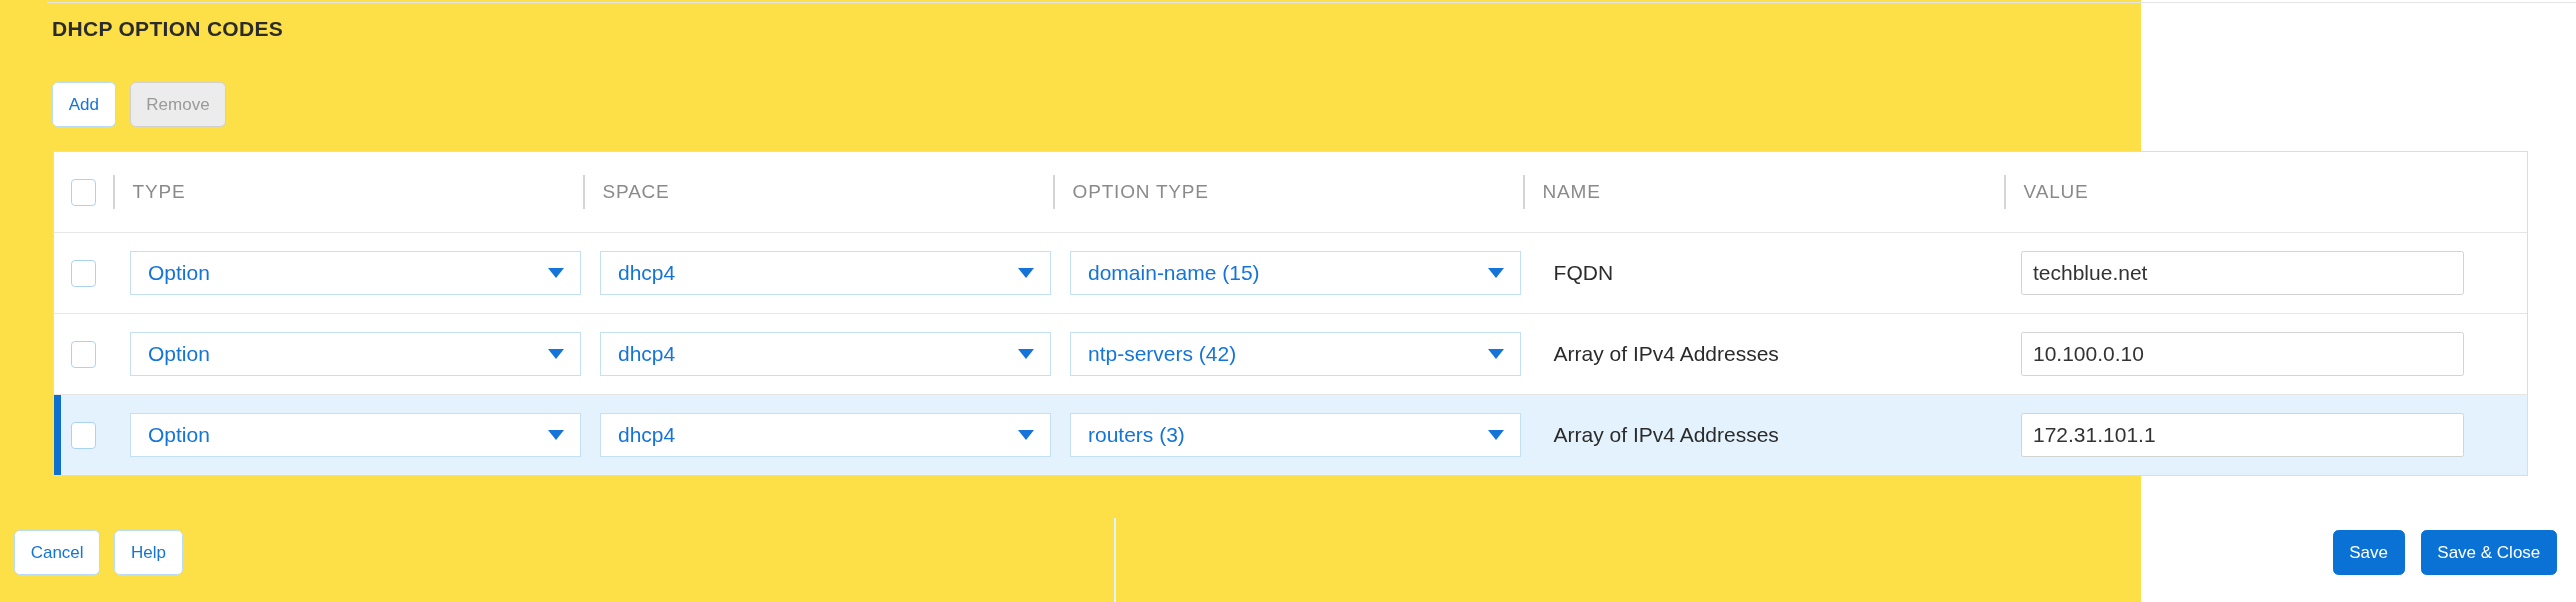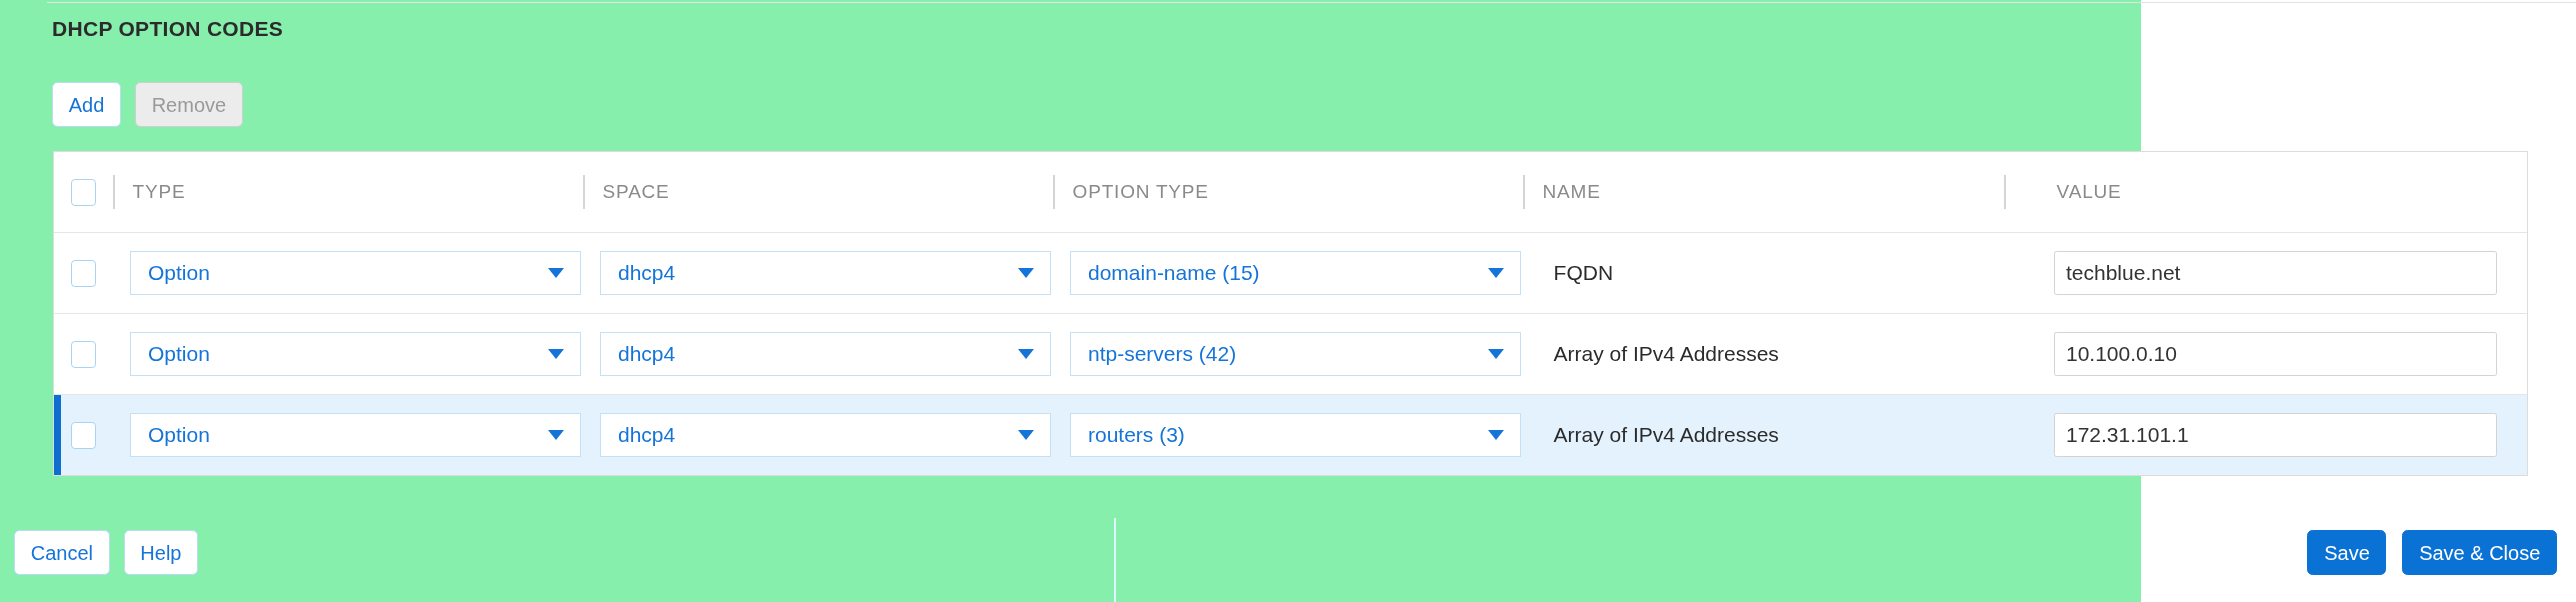--- a/index.html
+++ b/index.html
@@ -3,38 +3,38 @@
 <meta charset="utf-8">
 <style>
   * { box-sizing: border-box; }
   html, body {
     margin: 0; padding: 0;
     width: 2576px; height: 602px;
     background: #ffffff;
     font-family: "Liberation Sans", sans-serif;
     overflow: hidden;
   }
-  .page { position: relative; width: 2141px; height: 602px; background: #86efac; }
+  .page { position: relative; width: 2141px; height: 602px; background: #fde047; }
 
   .top-rule {
     position: absolute; left: 47px; top: 1.6px; width: 2529px; height: 1.6px;
     background: #e3e3e3;
   }
 
   .section-title {
     position: absolute; left: 52px; top: 17px;
     font-size: 21px; font-weight: bold; letter-spacing: 0.3px;
     color: #2b2b2b;
   }
 
   
   .toolbar { position: absolute; left: 52px; top: 82px; display: flex; gap: 14px; }
   .btn {
     font-family: "Liberation Sans", sans-serif;
-    font-size: 20px; line-height: 1;
+    font-size: 17px; line-height: 1;
     border-radius: 5.5px; cursor: pointer; background: #fff;
     padding: 0 15.7px; height: 45px;
     display: flex; align-items: center; justify-content: center;
     white-space: nowrap;
   }
   .btn-outline { border: 1.6px solid #b9dcf6; color: #1574d8; }
   .btn-disabled { border: 1.6px solid #cfcfcf; color: #9a9a9a; background: #ececec; cursor: default; }
   .btn-primary { border: 1.6px solid #0a72d4; background: #0a72d4; color: #ffffff; }
 
   
@@ -57,21 +57,21 @@
   .cell { position: relative; height: 100%; display: flex; align-items: center; }
   .cell .vsep {
     position: absolute; left: 0; top: 50%; transform: translateY(-50%);
     width: 1.6px; height: 34px; background: #d5d5d5;
   }
   .c-check { width: 59px; justify-content: center; }
   .c-type  { width: 470px; }
   .c-space { width: 470px; text-align: right; }
   .c-name  { width: 481px; }
   .c-otype { width: 470px; }
-  .c-value { flex: 1; padding-left: 33px; }
+  .c-value { flex: 1; }
 
   .colhdr {
     font-size: 19px; color: #8a8a8a; letter-spacing: 0.8px;
     padding-left: 19.6px; text-transform: uppercase; white-space: nowrap;
   }
 
   .chk {
     width: 25px; height: 27px; border: 1.6px solid #a9d3f2;
     border-radius: 3.9px; background: #ffffff; cursor: pointer;
   }

